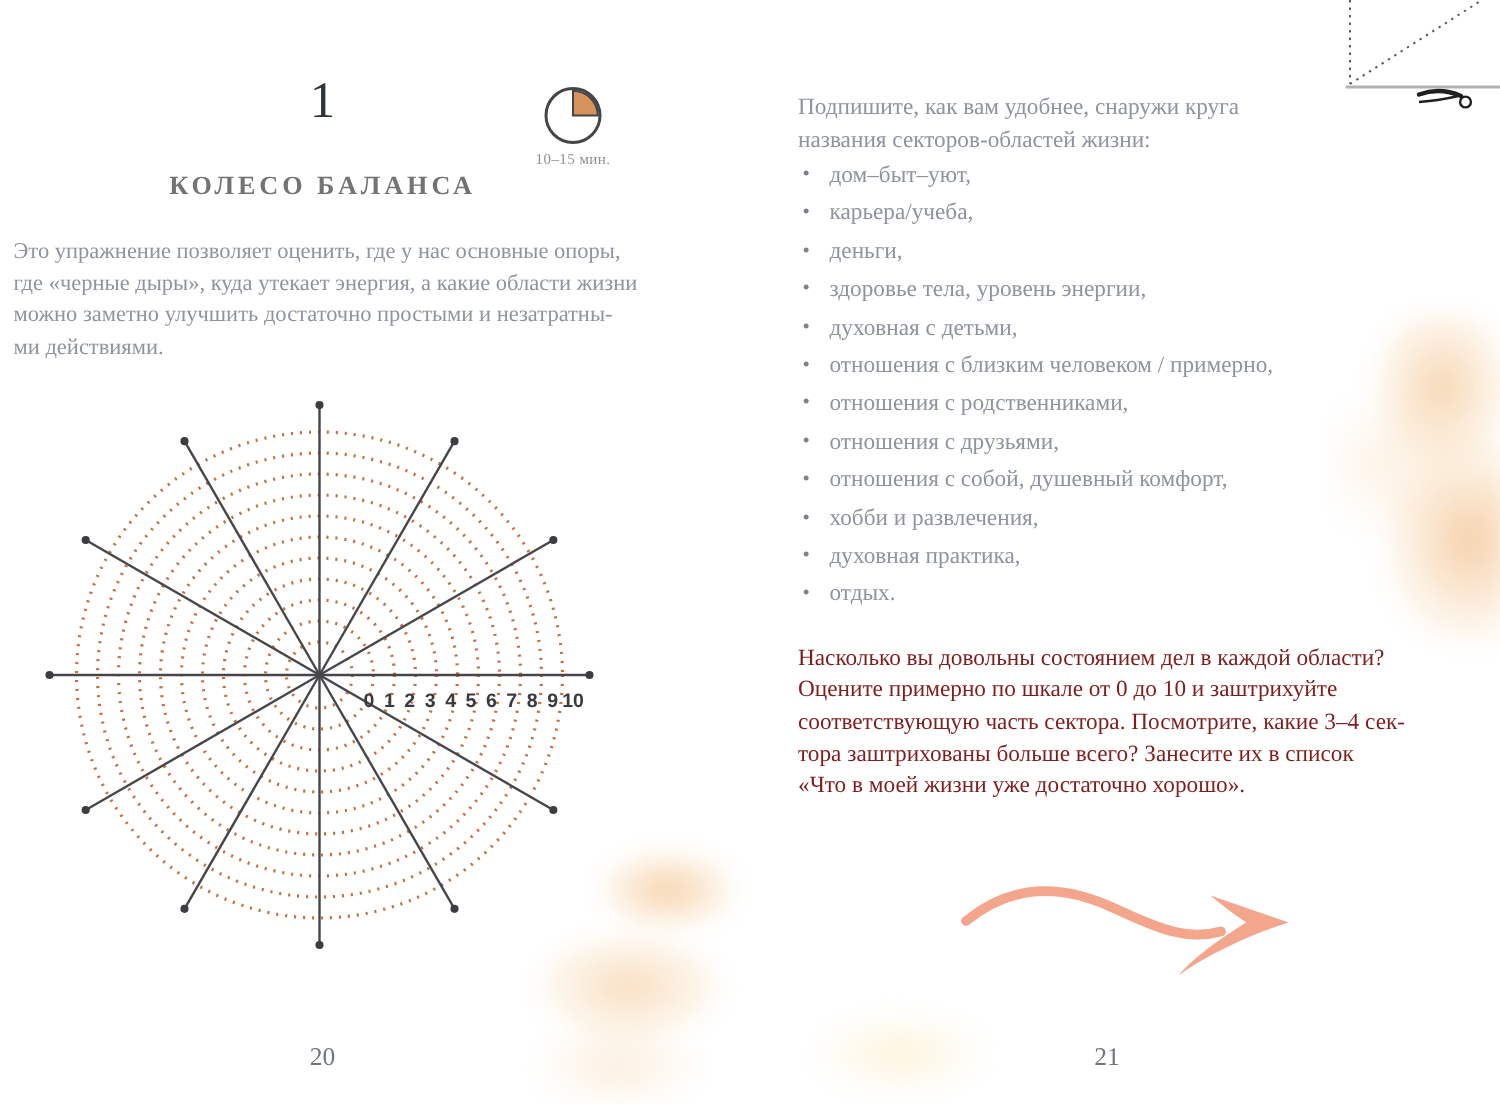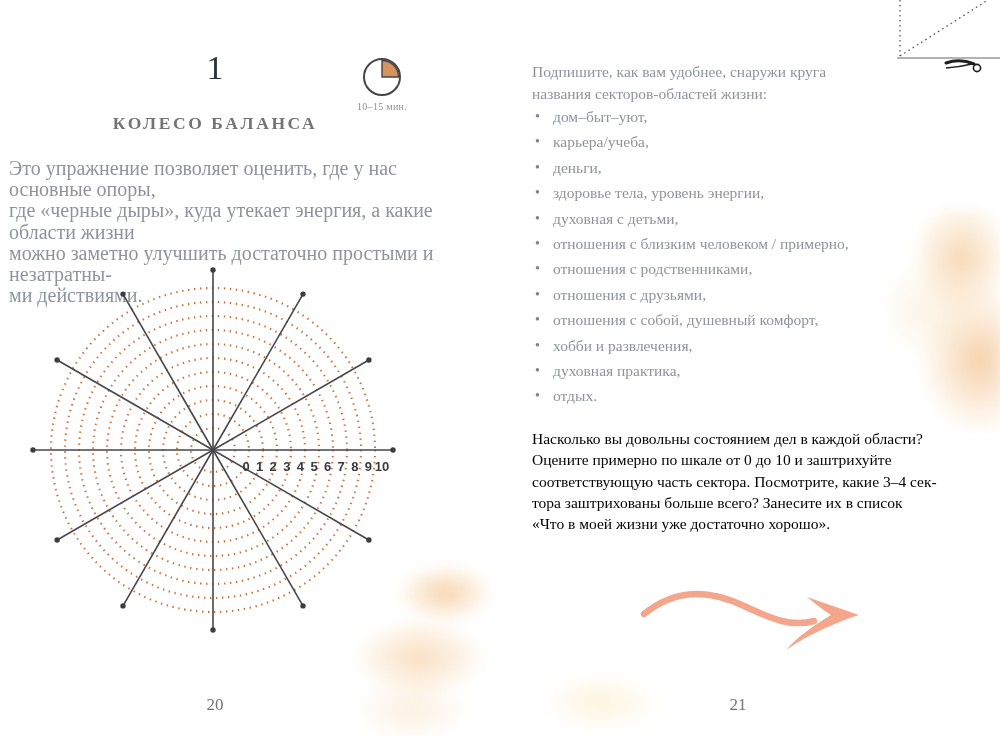--- a/index.html
+++ b/index.html
@@ -19,41 +19,41 @@
   .duration{position:absolute;left:352px;top:56px;width:60px;text-align:center;}
   .duration svg{display:block;margin:0 auto;}
   .duration-label{margin-top:3px;font-size:10px;color:#8f9095;letter-spacing:.3px;}
   .page-title{
     position:absolute;left:60px;top:113px;width:310px;margin:0;
     text-align:center;font-size:17.5px;font-weight:700;
     letter-spacing:2.6px;color:#737373;
   }
   .intro-paragraph{
     position:absolute;left:9px;top:158px;width:470px;
-    font-size:20px;line-height:21.2px;color:#8e939c;
+    font-size:15px;line-height:21.2px;color:#8e939c;
   }
   #wheel-svg{position:absolute;left:13px;top:256px;}
   .pagenum{position:absolute;top:695px;font-size:17px;color:#70747b;text-align:center;width:210px;}
   .pagenum-left{left:110px;}
   .pagenum-right{left:633px;}
 
   
   .r-intro{
     position:absolute;left:532px;top:61px;width:430px;
     font-size:15.5px;line-height:22px;color:#8e939c;
   }
   .areas{
     position:absolute;left:532px;top:104px;width:440px;margin:0;padding:0;
     list-style:none;font-size:15.5px;color:#8e939c;
   }
   .areas li{position:relative;height:25.4px;line-height:25.4px;padding-left:21px;}
   .areas .bullet{position:absolute;left:3px;top:0;font-size:14px;color:#7d828b;}
   .r-outro{
     position:absolute;left:532px;top:428px;width:460px;
-    font-size:15.5px;line-height:21.3px;color:#000000;
+    font-size:15.5px;line-height:21.3px;color:#7f1d1d;
   }
   .arrow-svg{position:absolute;left:640px;top:572px;}
 
   
   .corner-cut{position:absolute;left:897px;top:0;}
   .blob{position:absolute;pointer-events:none;}
   .blob-right{
     left:890px;top:210px;width:115px;height:220px;filter:blur(6px);
     background:
       radial-gradient(ellipse 55% 35% at 62% 22%, rgba(240,178,110,.50), rgba(248,216,175,.25) 60%, transparent 78%),

